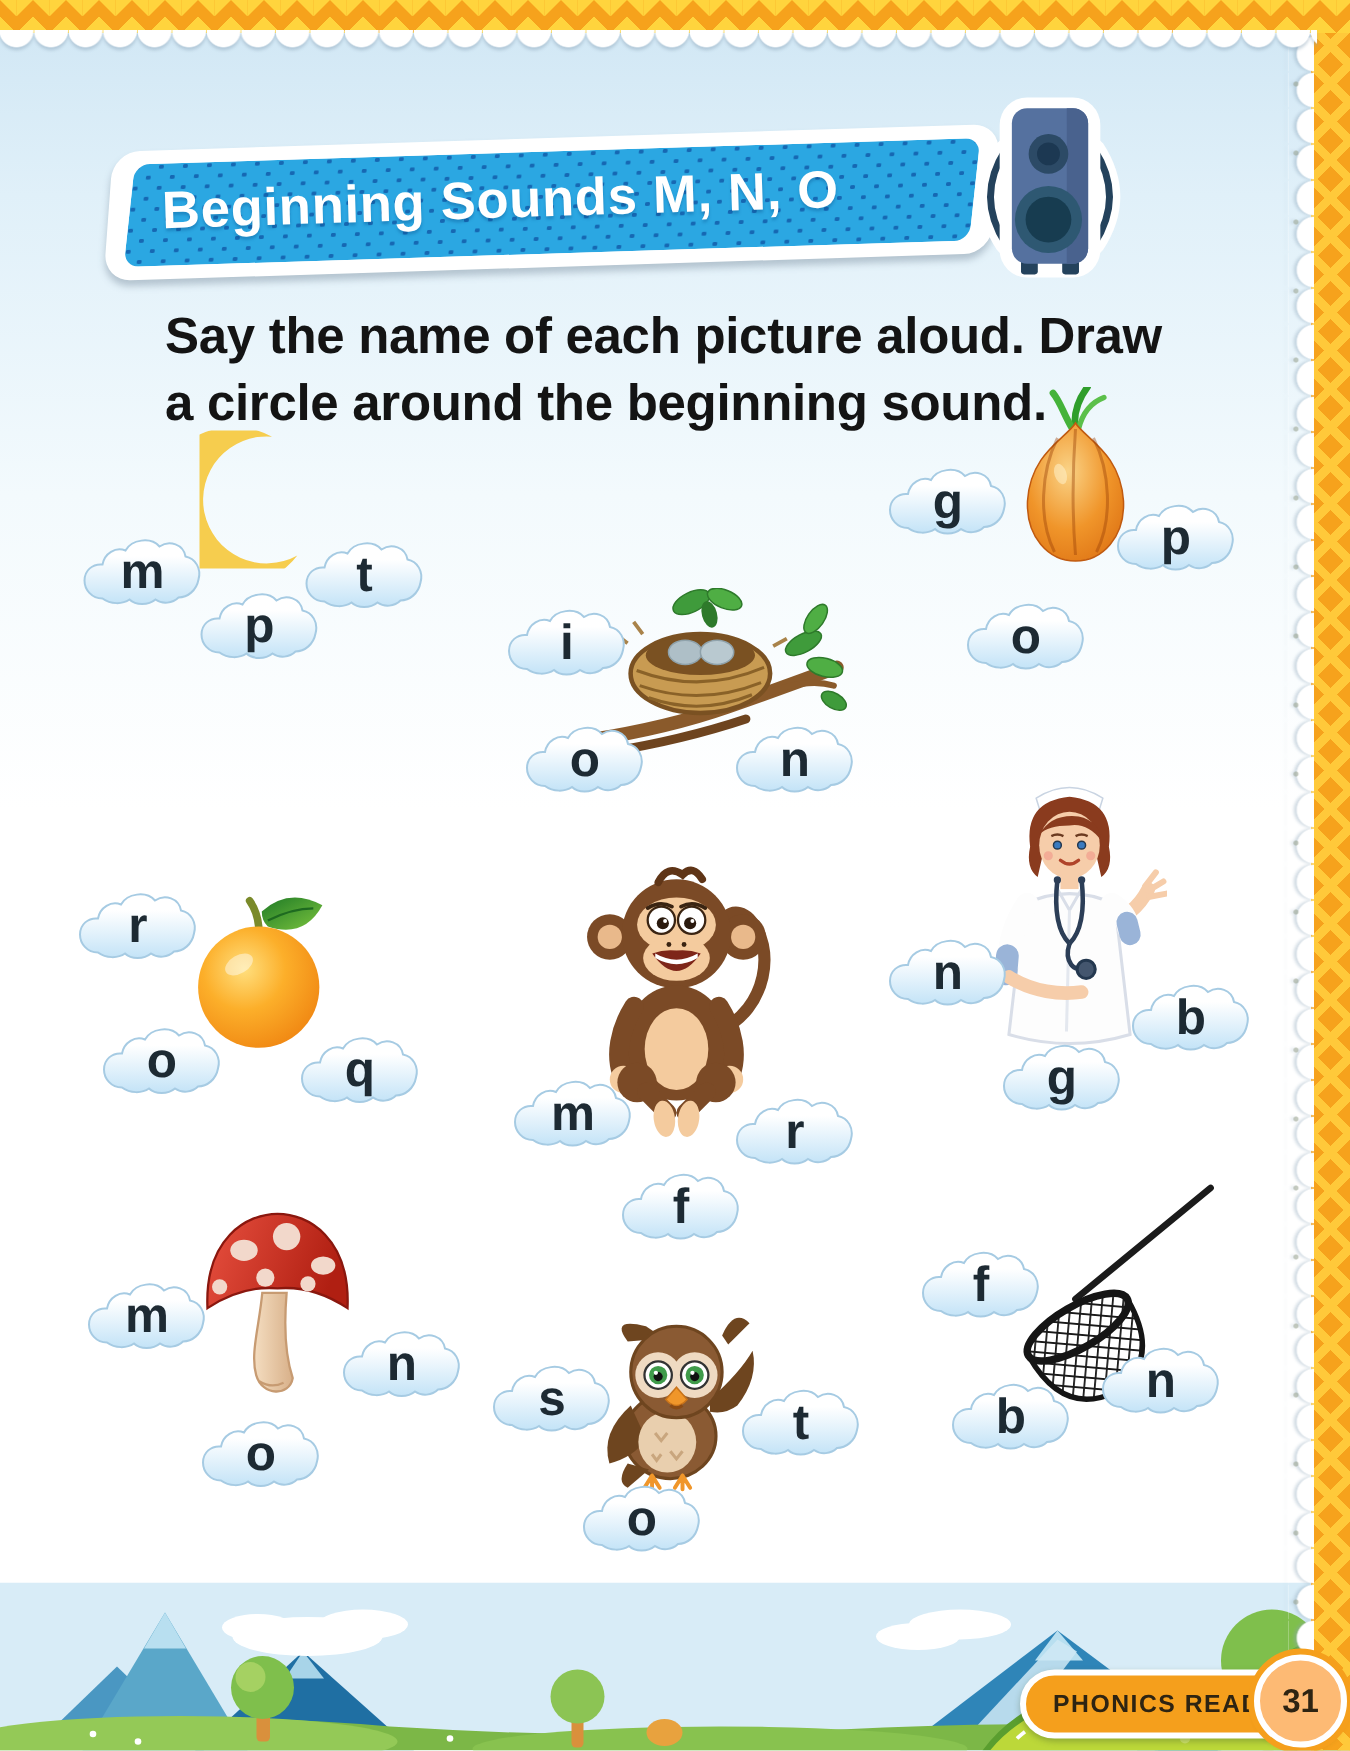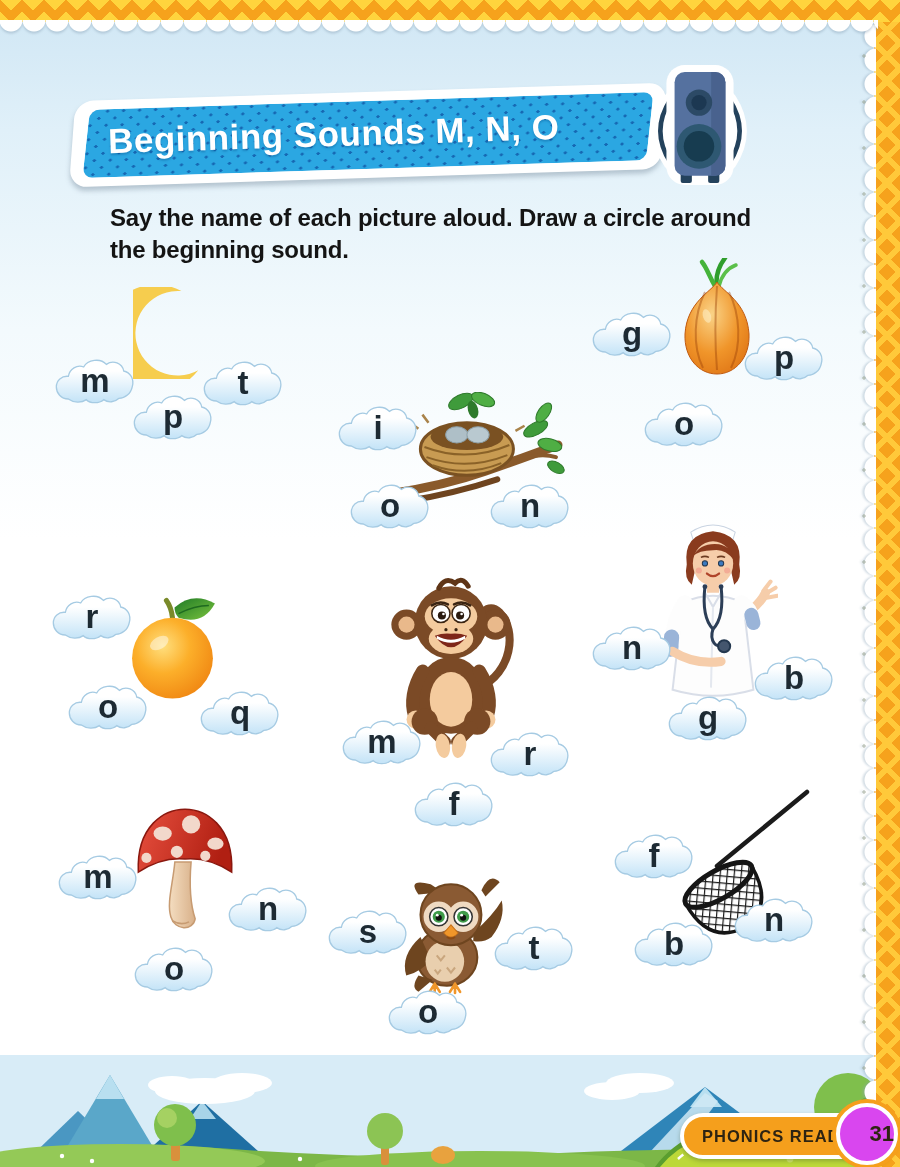--- a/index.html
+++ b/index.html
@@ -48,36 +48,36 @@
       radial-gradient(#1668b3 1.6px,rgba(0,0,0,0) 1.8px),
       radial-gradient(#1668b3 1.6px,rgba(0,0,0,0) 1.8px);
     background-size:16px 14px;background-position:2px 2px,10px 9px;
     background-color:#2ba7e2}
   .banner-title{position:absolute;left:36px;top:50%;transform:translateY(-55%);
     font-size:35px;font-weight:800;color:#ffffff;letter-spacing:.5px;white-space:nowrap;
     text-shadow:0 2px 2px rgba(10,80,140,.35)}
   .speaker{position:absolute;left:640px;top:58px;width:120px;height:136px;z-index:4}
   
   .instructions{position:absolute;left:110px;top:202px;width:672px;z-index:2;
-    font-size:24px;font-weight:700;color:#141414;line-height:1.32;letter-spacing:-.2px}
+    font-size:34px;font-weight:700;color:#141414;line-height:1.32;letter-spacing:-.2px}
   
   .group{position:absolute;z-index:2}
   .group-img{position:absolute}
   .cloud{position:absolute;width:80px;height:56px;display:flex;align-items:center;justify-content:center}
   .cloud .cloud-svg{position:absolute;inset:0;width:100%;height:100%}
   .cloud-letter{position:relative;font-size:33px;font-weight:700;color:#1d2a33;line-height:1;margin-top:-2px}
   
   .footer{position:absolute;left:0;right:0;bottom:0;height:112px;z-index:4}
   .badge{position:absolute;left:680px;top:1113px;width:180px;height:38px;z-index:8;
     background:#f59f1c;border:4px solid #fff;border-radius:24px;
     box-shadow:0 2px 4px rgba(60,80,40,.35);display:flex;align-items:center}
   .badge-label{font-size:16.5px;font-weight:800;color:#2e2412;letter-spacing:1px;padding-left:18px;white-space:nowrap}
   .badge-circle{position:absolute;left:152px;top:-14px;width:54px;height:54px;border-radius:50%;
-    background:#d946ef;border:4px solid #fff;box-shadow:0 0 0 4px #f59f1c,0 2px 4px rgba(60,80,40,.3);
-    display:flex;align-items:center;justify-content:flex-end}
+    background:#fdba74;border:4px solid #fff;box-shadow:0 0 0 4px #f59f1c,0 2px 4px rgba(60,80,40,.3);
+    display:flex;align-items:center;justify-content:center}
   .badge-number{font-size:22px;font-weight:800;color:#2e2412}
 </style>
 </head>
 <body>
 
 <svg width="0" height="0" style="position:absolute" aria-hidden="true">
   <defs>
     <linearGradient id="cloudGrad" x1="0" y1="0" x2="0" y2="1">
       <stop offset="0.25" stop-color="#ffffff"></stop>
         <stop offset="1" stop-color="#c3e3f7"></stop>

